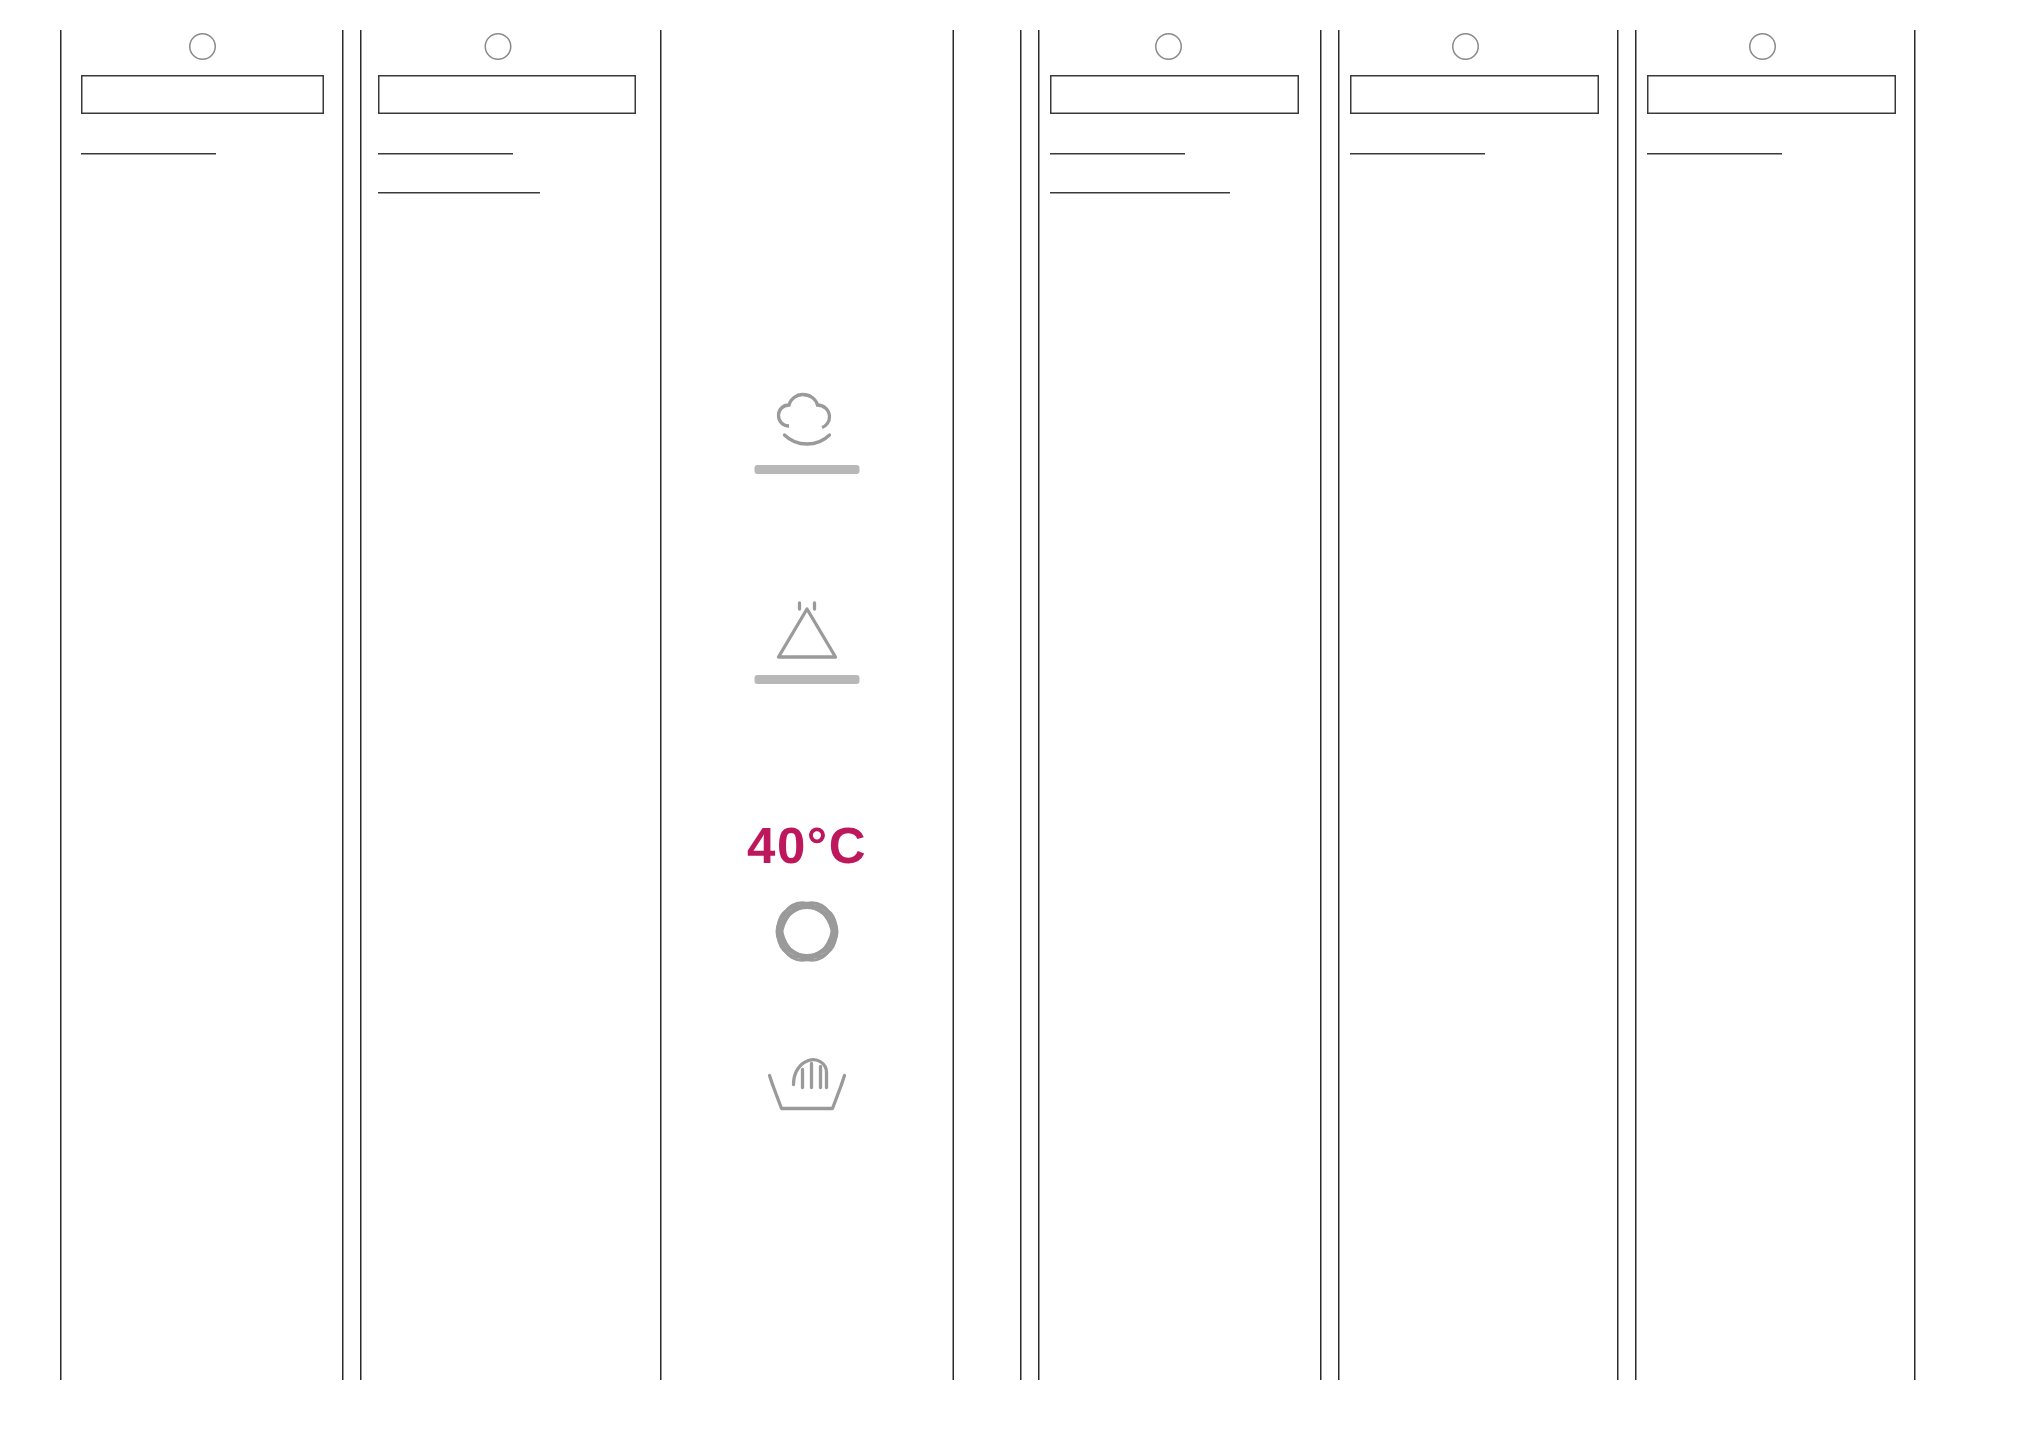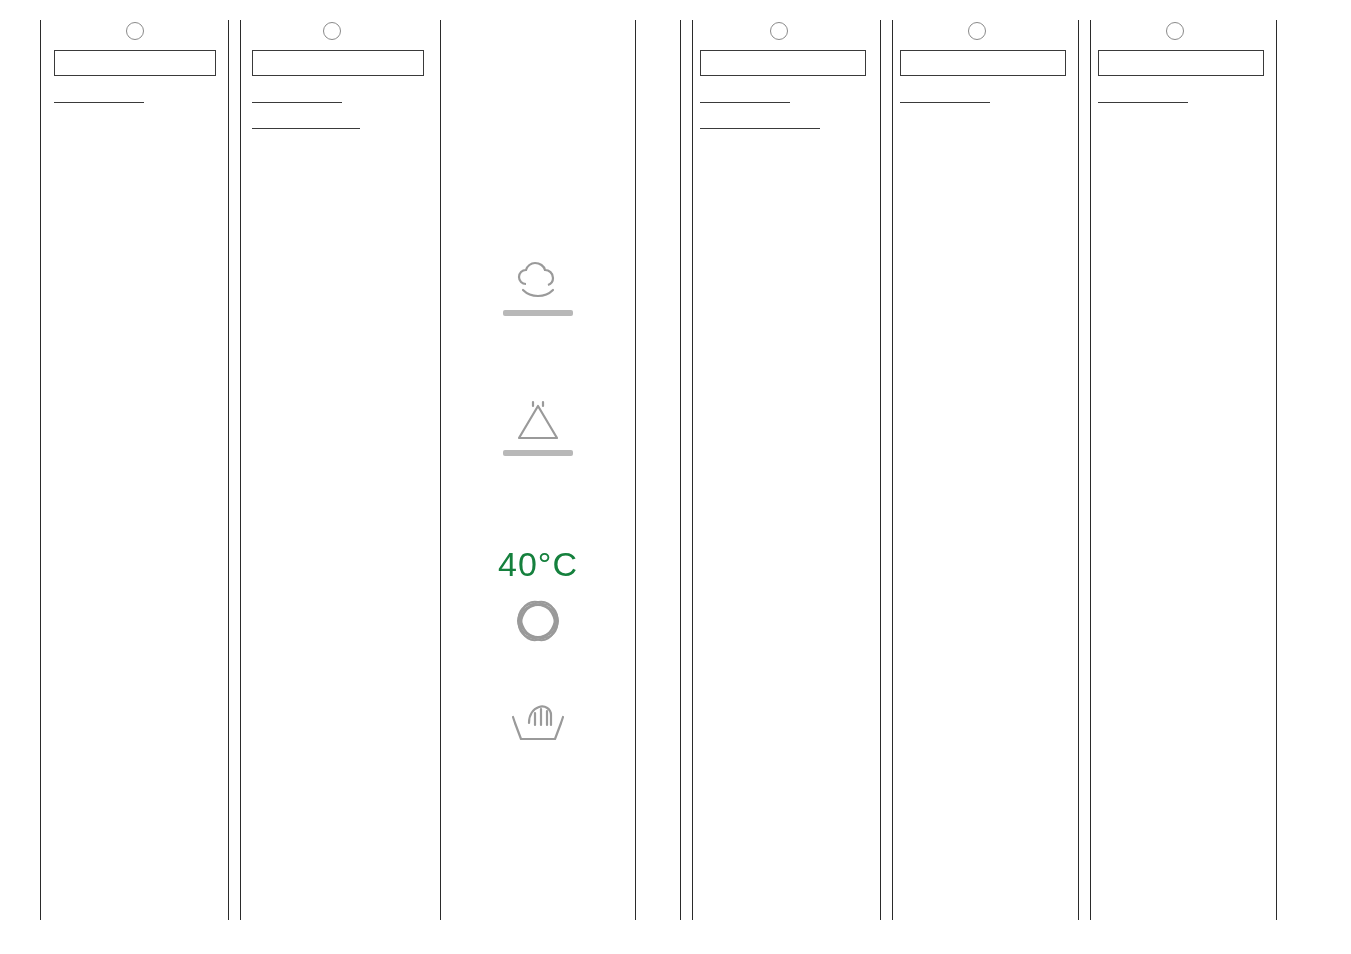--- a/index.html
+++ b/index.html
@@ -56,24 +56,24 @@
   .icon-block svg { display: block; margin: 0 auto; }
   .underline-thick {
     display: block;
     margin: 6px auto 0 auto;
     height: 6px;
     width: 70px;
     background: #b8b8b8;
     border-radius: 2px;
   }
   .temp {
-    font-weight: 400;
+    font-weight: 700;
     font-size: 34px;
     letter-spacing: 1px;
-    color: #15803d;
+    color: #be185d;
   }
 </style>
 </head>
 <body>
 
 <div class="stage">
 
   <div class="vline" style="left:40px"></div>
   <div class="vline" style="left:228px"></div>
 

